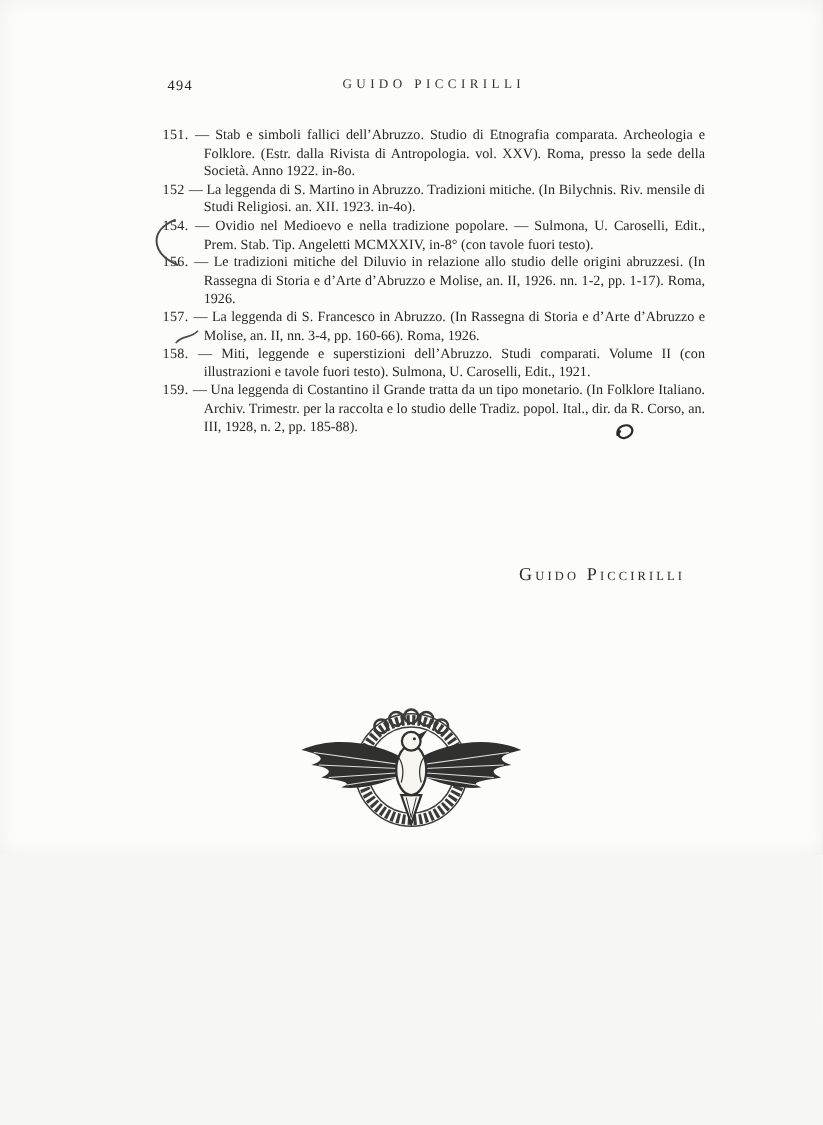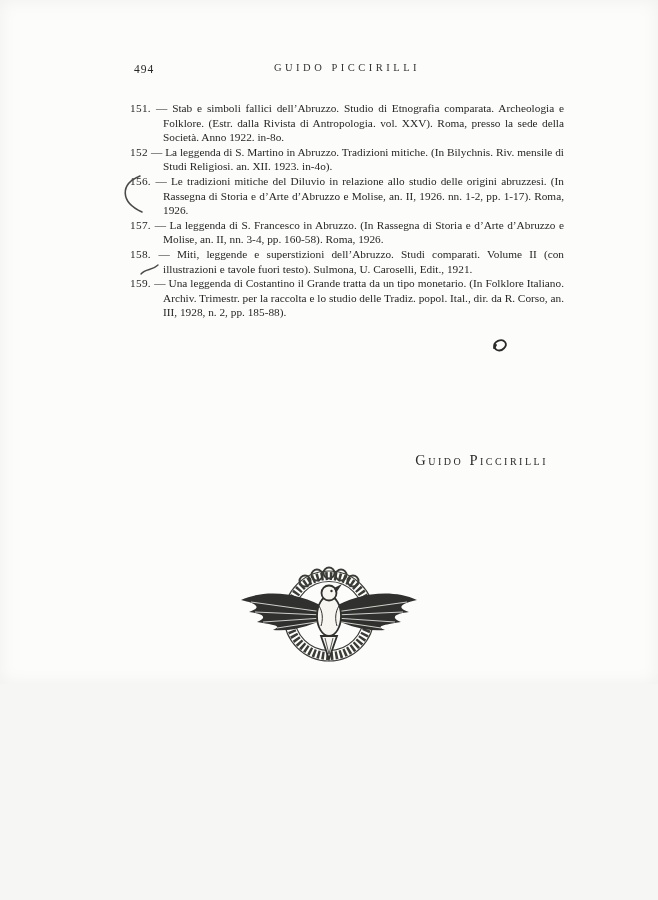--- a/index.html
+++ b/index.html
@@ -68,22 +68,23 @@
 <div class="page">
 
   <div class="running-head">
     <span class="page-number">494</span>
     <span class="running-title">GUIDO PICCIRILLI</span>
   </div>
 
   <div class="bibliography" id="entries">
       <p class="entry"><span class="entry-num">151. </span><span class="rm">— Stab e simboli fallici dell’Abruzzo. Studio di Etnografia comparata. Archeologia e Folklore. (Estr. dalla </span><span class="it">Rivista di Antropologia</span><span class="rm">. vol. XXV). Roma, presso la sede della Società. Anno 1922. in-8o.</span></p>
       <p class="entry"><span class="entry-num">152 </span><span class="rm">— La leggenda di S. Martino in Abruzzo. Tradizioni mitiche. (In </span><span class="it">Bilychnis</span><span class="rm">. Riv. mensile di Studi Religiosi. an. XII. 1923. in-4o).</span></p>
+      <p class="entry"><span class="entry-num">154. </span><span class="rm">— Ovidio nel Medioevo e nella tradizione popolare. — Sulmona, U. Caroselli, Edit., Prem. Stab. Tip. Angeletti MCMXXIV, in-8° (con tavole fuori testo).</span></p>
       <p class="entry"><span class="entry-num">156. </span><span class="rm">— Le tradizioni mitiche del Diluvio in relazione allo studio delle origini abruzzesi. (In </span><span class="it">Rassegna di Storia e d’Arte d’Abruzzo e Molise</span><span class="rm">, an. II, 1926. nn. 1-2, pp. 1-17). Roma, 1926.</span></p>
-      <p class="entry"><span class="entry-num">157. </span><span class="rm">— La leggenda di S. Francesco in Abruzzo. (In </span><span class="it">Rassegna di Storia e d’Arte d’Abruzzo e Molise</span><span class="rm">, an. II, nn. 3-4, pp. 160-58). Roma, 1926.</span></p>
+      <p class="entry"><span class="entry-num">157. </span><span class="rm">— La leggenda di S. Francesco in Abruzzo. (In </span><span class="it">Rassegna di Storia e d’Arte d’Abruzzo e Molise</span><span class="rm">, an. II, nn. 3-4, pp. 160-66). Roma, 1926.</span></p>
       <p class="entry"><span class="entry-num">158. </span><span class="rm">— Miti, leggende e superstizioni dell’Abruzzo. Studi comparati. Volume II (con illustrazioni e tavole fuori testo). Sulmona, U. Caroselli, Edit., 1921.</span></p>
       <p class="entry"><span class="entry-num">159. </span><span class="rm">— Una leggenda di Costantino il Grande tratta da un tipo monetario. (In </span><span class="it">Folklore Italiano</span><span class="rm">. Archiv. Trimestr. per la raccolta e lo studio delle Tradiz. popol. Ital., dir. da R. Corso, an. III, 1928, n. 2, pp. 185-88).</span></p>
     </div>
 
   <div class="signature">Guido Piccirilli</div>
 
   <svg class="pen-mark pen-153" width="42" height="42" viewBox="0 0 42 42">
     <path d="M24,2 C4,10 4,28 26,38" fill="none" stroke="#4a4a4a" stroke-width="1.6" stroke-linecap="round"></path>
   </svg>
   <svg class="pen-mark pen-155" width="24" height="18" viewBox="0 0 24 18">

